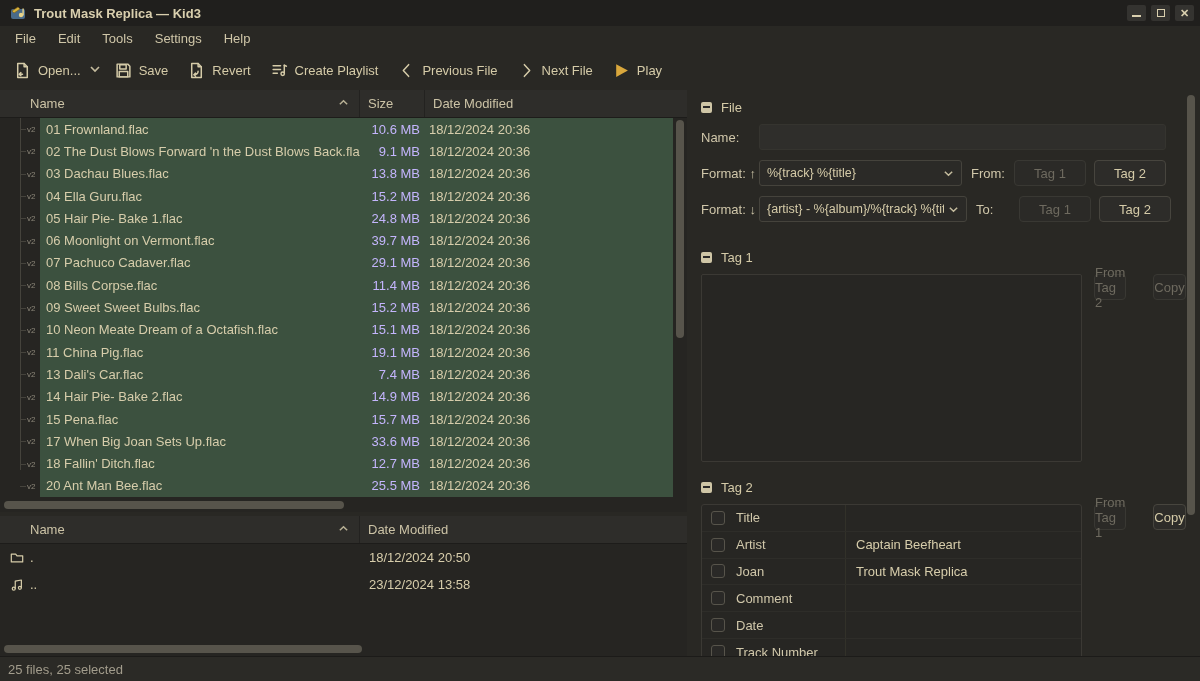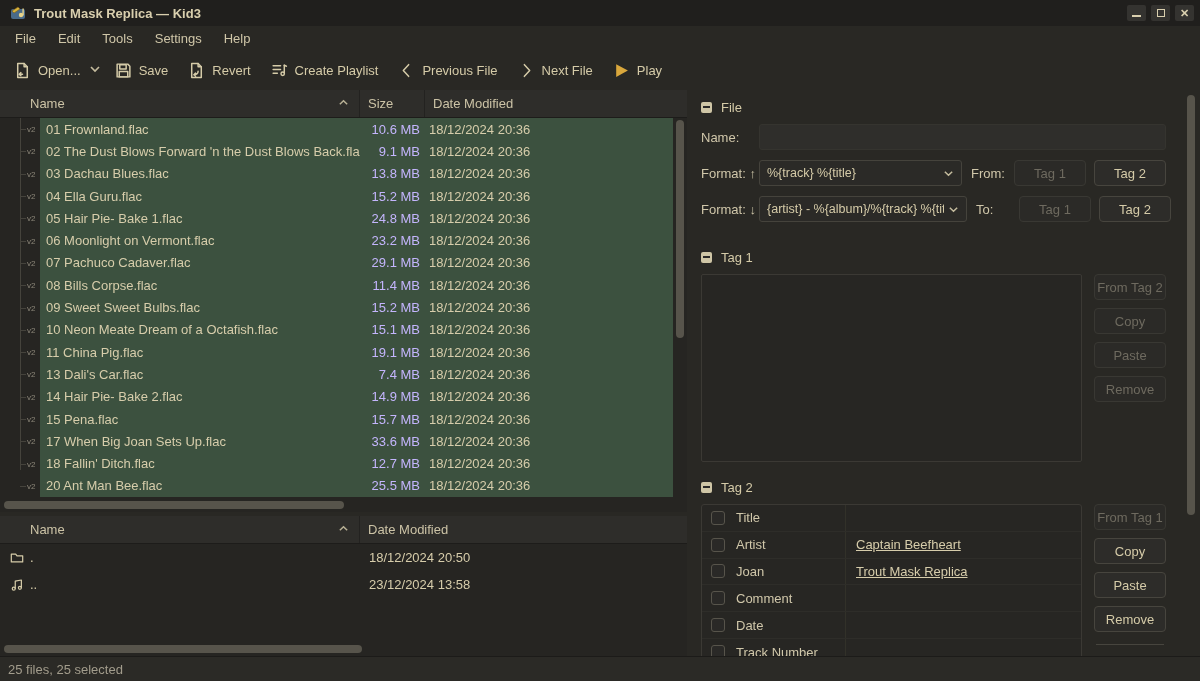--- a/index.html
+++ b/index.html
@@ -75,31 +75,31 @@
   .text-input { flex:1; height:26px; background:#2f2e2b; border:1px solid #35342f; border-radius:3px; color:#d5cba8; padding:0 8px; font:13px "Liberation Sans", sans-serif; outline:none; }
   .combo { width:208px; height:26px; border:1px solid #45433c; border-radius:3px; background:#2b2a27; display:flex; align-items:center; padding:0 7px; gap:4px; }
   .combo-text { flex:1; white-space:nowrap; overflow:hidden; font-size:12.5px; }
   .combo svg { width:11px; height:11px; flex:0 0 auto; }
   .fromto { width:44px; padding-left:9px; flex:0 0 auto; color:#d0c7aa; }
   .btn { height:26px; border:1px solid #47453e; border-radius:4px; background:#2d2c29; color:#d5cba8; display:flex; align-items:center; justify-content:center; font-size:13px; }
   .btn.small { width:72px; margin-left:8px; flex:0 0 auto; }
   .btn.disabled { color:#6e6a5f; border-color:#393833; background:#2b2a27; }
   .tag-body { display:flex; align-items:flex-start; }
   .tag1-frame { flex:1; height:188px; background:#272623; border:1px solid #3b3934; border-radius:2px; }
-  .btn-col { width:72px; margin-left:12px; display:flex; flex-direction:column; gap:8px; flex:0 0 auto; }
+  .btn-col { width:72px; margin-left:12px; display:flex; gap:27px; flex:0 0 auto; }
   .btn-col .btn { width:72px; }
   .btn-divider { height:1px; background:#47453e; margin:4px 2px; }
   .sect-spacer { height:14px; }
   
   .tag2-table { flex:1; background:#272623; border:1px solid #3b3934; border-radius:3px; overflow:hidden; }
   .t2row { height:26.8px; display:flex; align-items:stretch; border-bottom:1px solid #2e2d29; }
   .t2row:last-child { border-bottom:none; }
   .t2label { width:144px; display:flex; align-items:center; gap:11px; padding-left:9px; border-right:1px solid #323129; color:#d0c7aa; }
   .checkbox { width:14px; height:14px; border:1px solid #57544b; border-radius:3px; background:#2a2927; flex:0 0 auto; }
-  .t2value { flex:1; display:flex; align-items:center; padding-left:10px; color:#d7cdab;text-decoration:underline; }
+  .t2value { flex:1; display:flex; align-items:center; padding-left:10px; color:#d7cdab; }
   .rp-scroll { position:absolute; right:5px; top:5px; width:8px; height:566px; }
   
   .statusbar { position:absolute; left:0; right:0; bottom:0; height:25px; background:#2b2a26; border-top:1px solid #1c1b19; display:flex; align-items:center; padding-left:8px; color:#a29c8c; }
 </style>
 </head>
 <body>
 
 <div class="window">
 
   <div class="titlebar">
@@ -276,21 +276,21 @@
                   <div class="cell-size">24.8 MB</div>
                   <div class="cell-date">18/12/2024 20:36</div>
                 </div>
               </div>
               <div class="frow">
                 <div class="ftree">
                   <span class="v2badge">v2</span>
                 </div>
                 <div class="row-main">
                   <div class="cell-name">06 Moonlight on Vermont.flac</div>
-                  <div class="cell-size">23.2 MB</div>
+                  <div class="cell-size">39.7 MB</div>
                   <div class="cell-date">18/12/2024 20:36</div>
                 </div>
               </div>
               <div class="frow">
                 <div class="ftree">
                   <span class="v2badge">v2</span>
                 </div>
                 <div class="row-main">
                   <div class="cell-name">07 Pachuco Cadaver.flac</div>
                   <div class="cell-size">29.1 MB</div>

